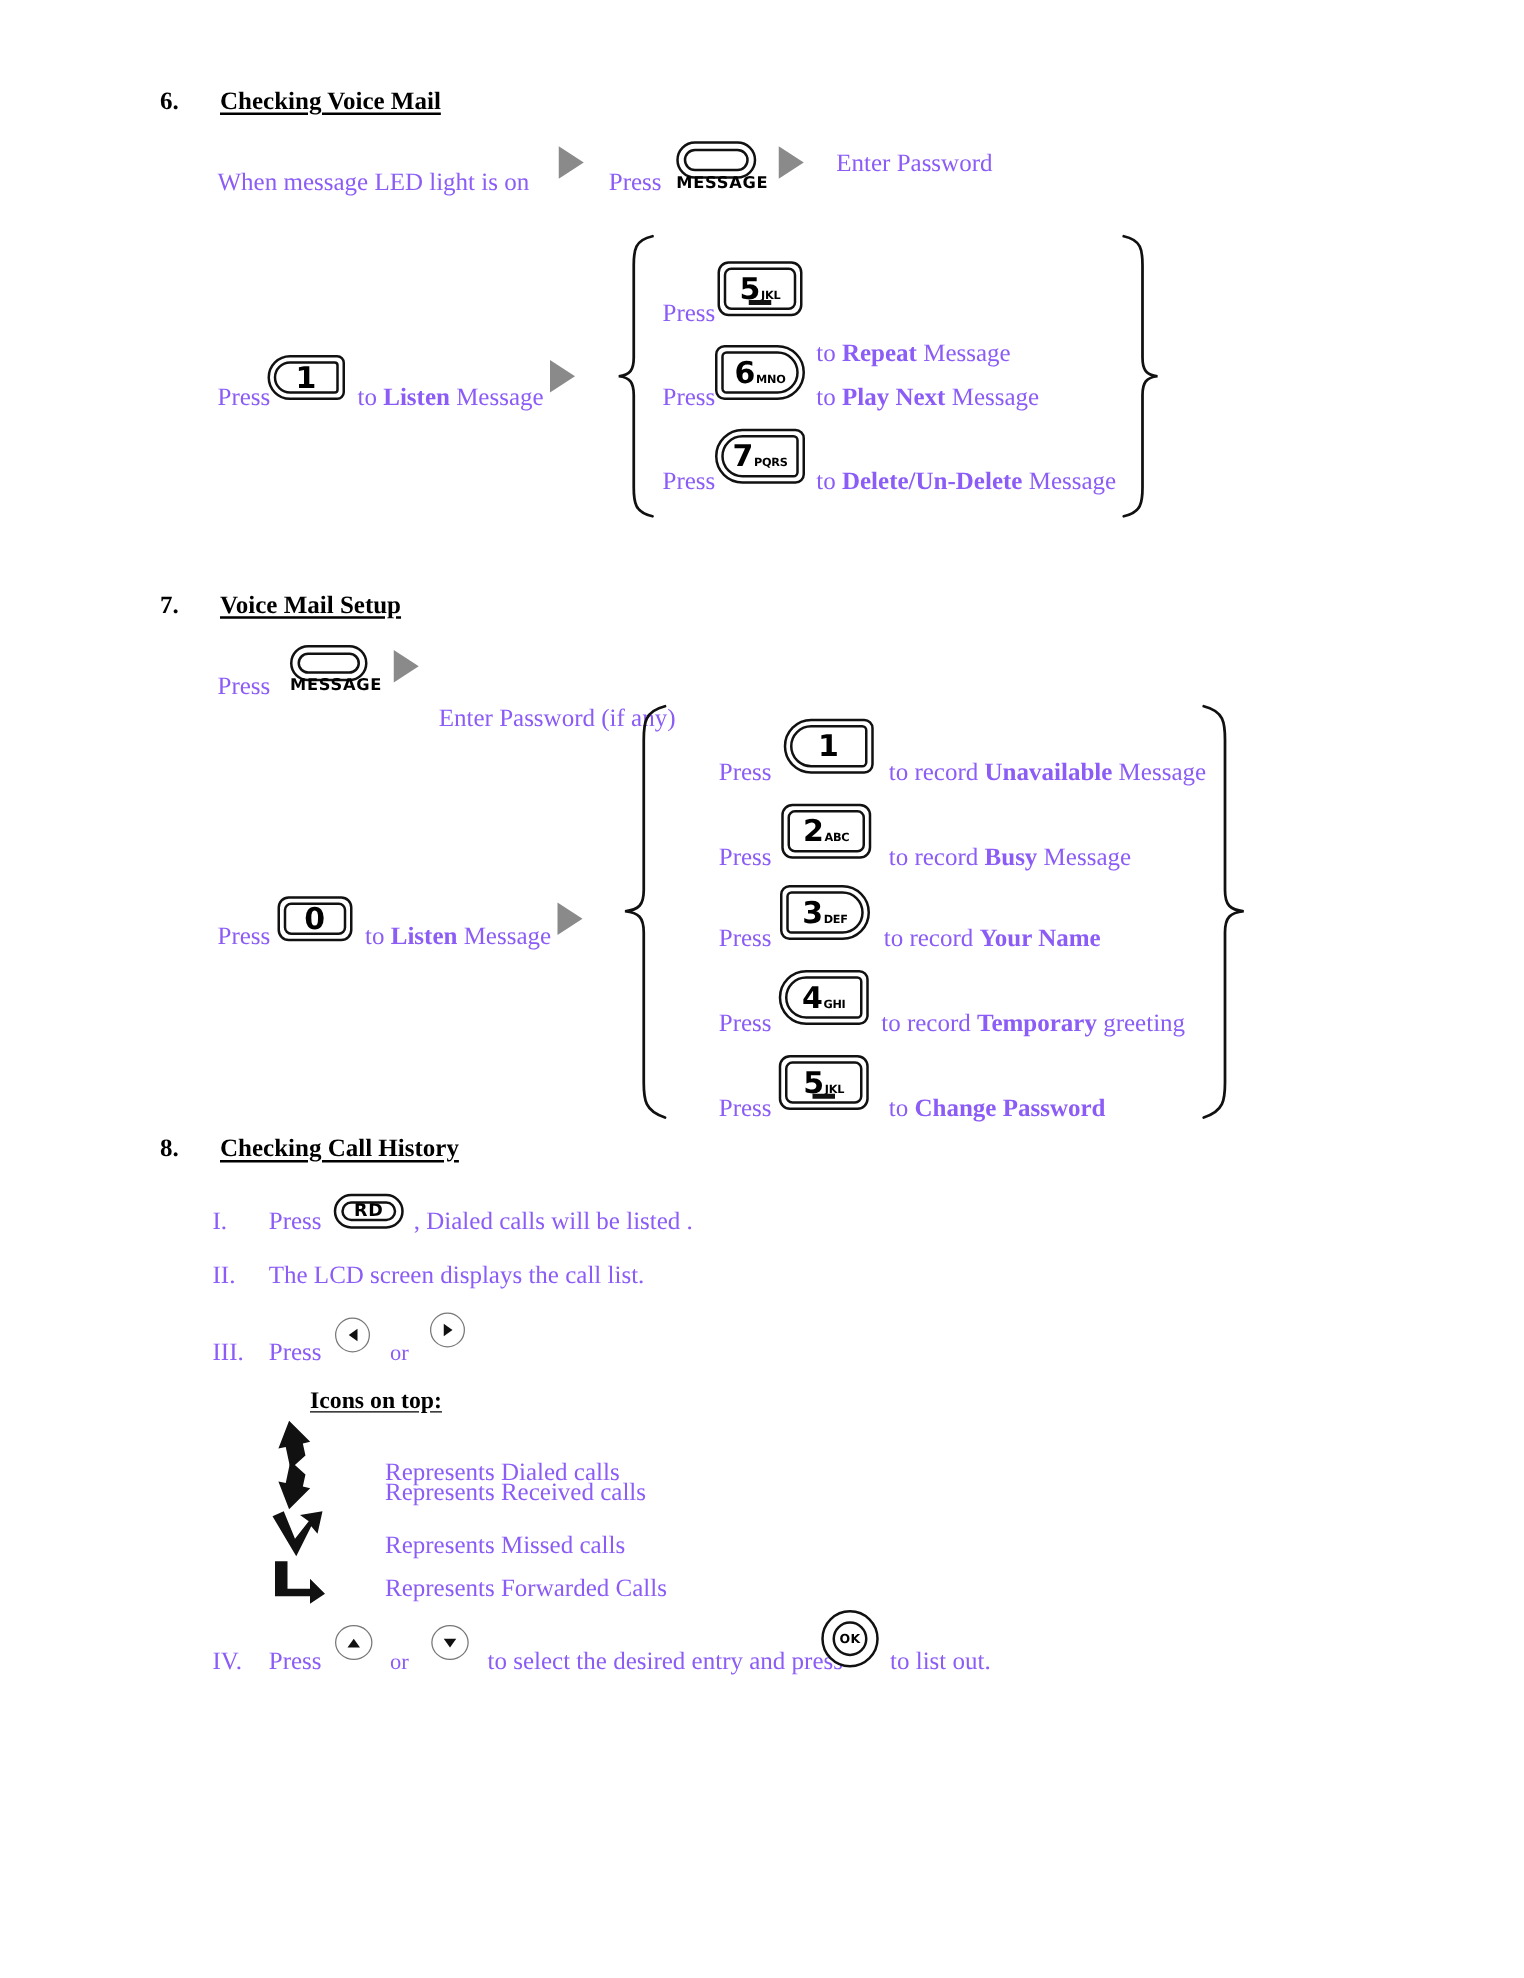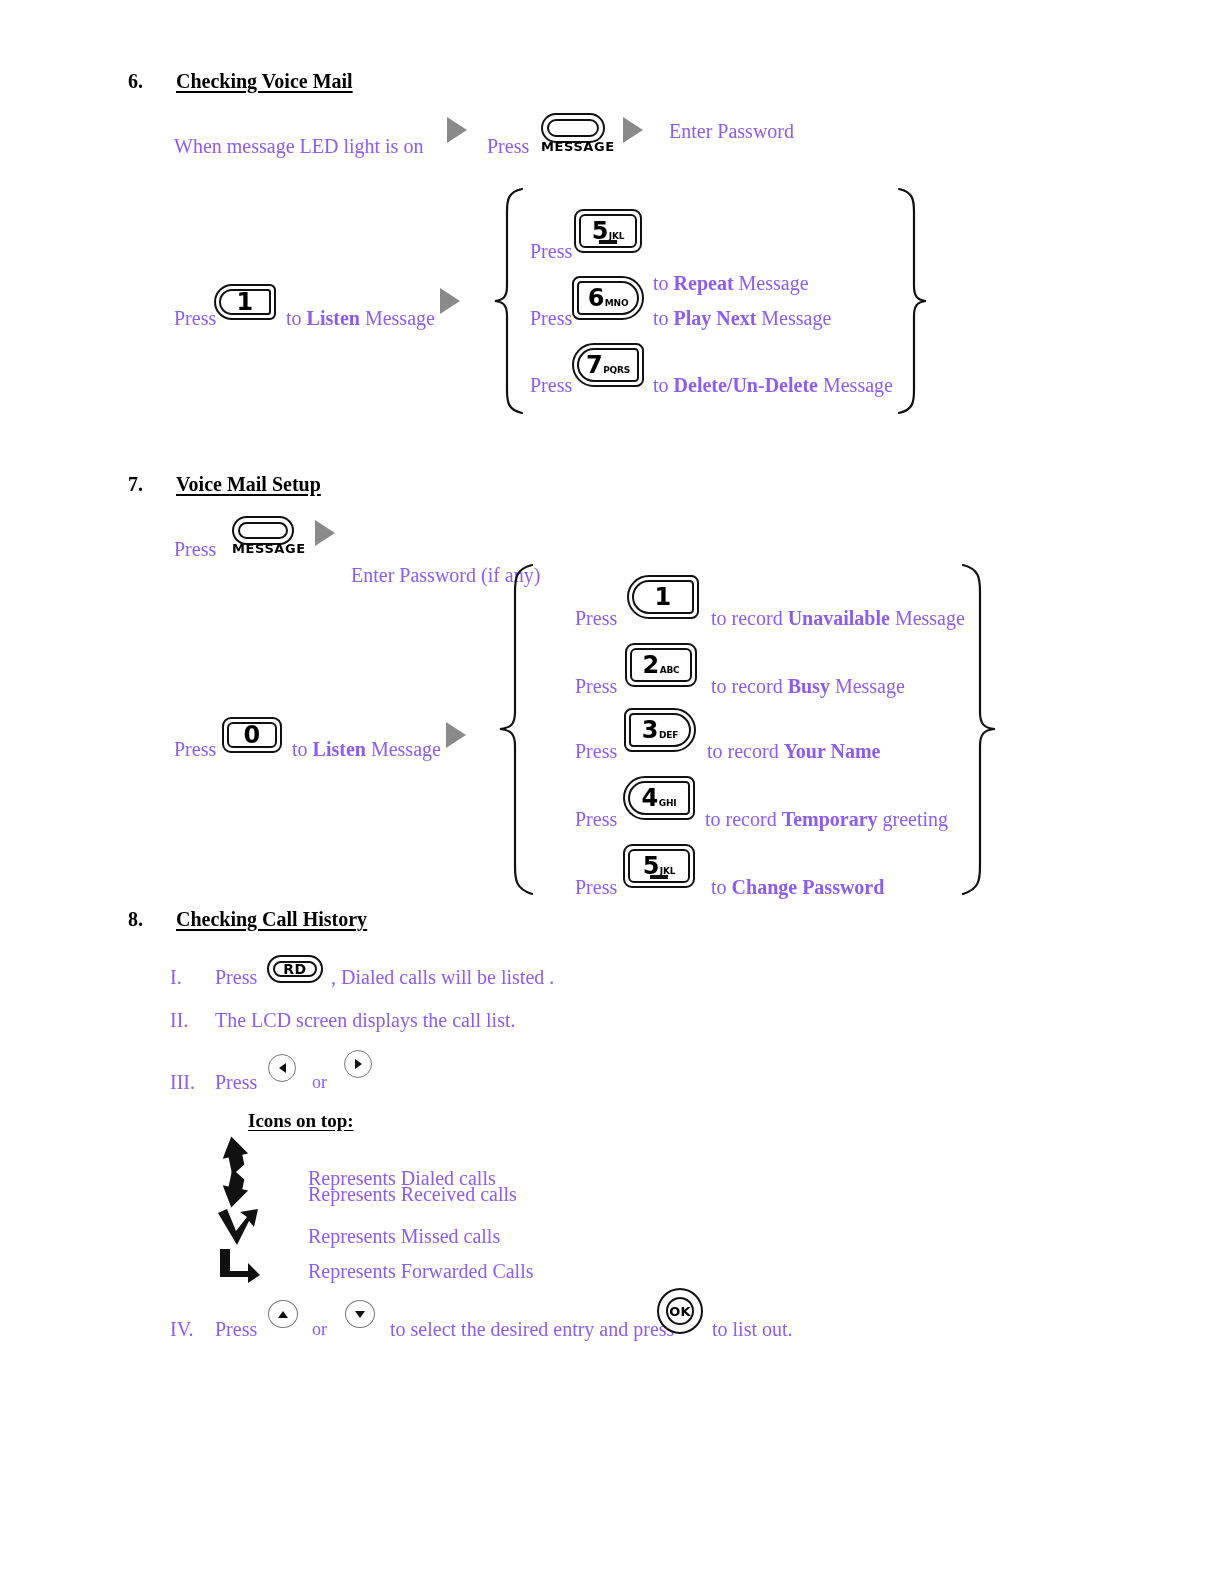--- a/index.html
+++ b/index.html
@@ -190,21 +190,21 @@
     left: 7px; right: 7px; top: 7px; bottom: 7px;
     border: 2px solid #111;
     border-radius: 50%;
     box-sizing: border-box;
   }
   .ok-btn .lbl {
     position: relative;
     z-index: 2;
     font-family: "DejaVu Sans", "Liberation Sans", sans-serif;
     font-weight: bold;
-    font-size: 13px;
+    font-size: 10px;
     letter-spacing: 0.3px;
   }
 
   
   .brace { position: absolute; }
   .brace svg { display: block; }
 
   
   .ch-icon { position: absolute; }
   .ch-icon svg { display: block; }

